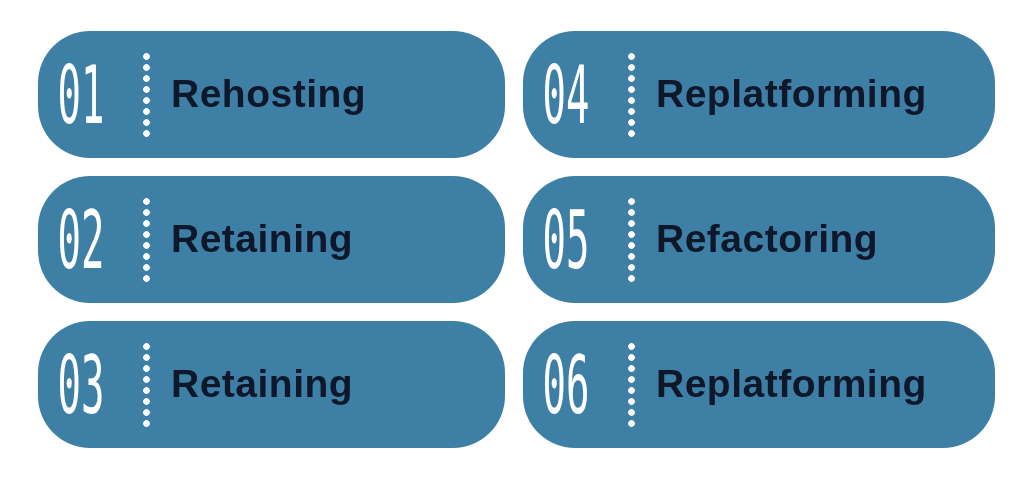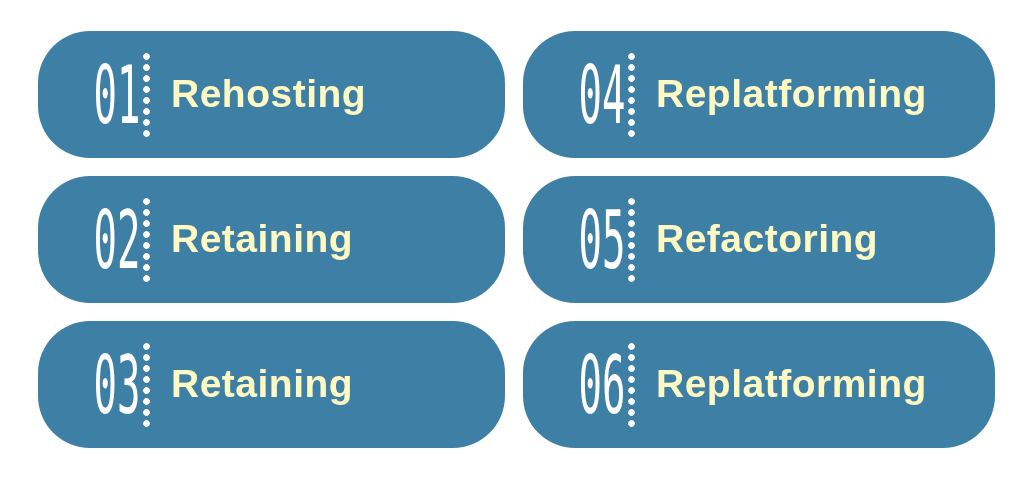--- a/index.html
+++ b/index.html
@@ -26,21 +26,21 @@
     border-radius: 52px;
     display: flex;
     align-items: center;
     padding-left: 32px;
     box-sizing: border-box;
     overflow: hidden;
   }
   .num-box {
     width: 58px;
     display: flex;
-    justify-content: flex-start;
+    justify-content: flex-end;
     align-items: center;
     flex-shrink: 0;
   }
   .num {
     font-family: "DejaVu Sans Mono", monospace;
     font-weight: 400;
     font-size: 78px;
     line-height: 1;
     color: #ffffff;
     transform: scale(0.5, 1.02);
@@ -56,21 +56,21 @@
     flex-shrink: 0;
     background-image: radial-gradient(circle at 3.5px 5.5px, #ffffff 3px, rgba(255,255,255,0) 3.7px);
     background-size: 7px 11px;
     background-repeat: repeat-y;
     background-position: 0 0;
   }
   .label {
     font-size: 39px;
     font-weight: 700;
     letter-spacing: 0.5px;
-    color: #fef9c3;
+    color: #0f172a;
     line-height: 1;
     white-space: nowrap;
     padding-bottom: 3px;
   }
 </style>
 </head>
 <body>
 
 <div class="board">
 

